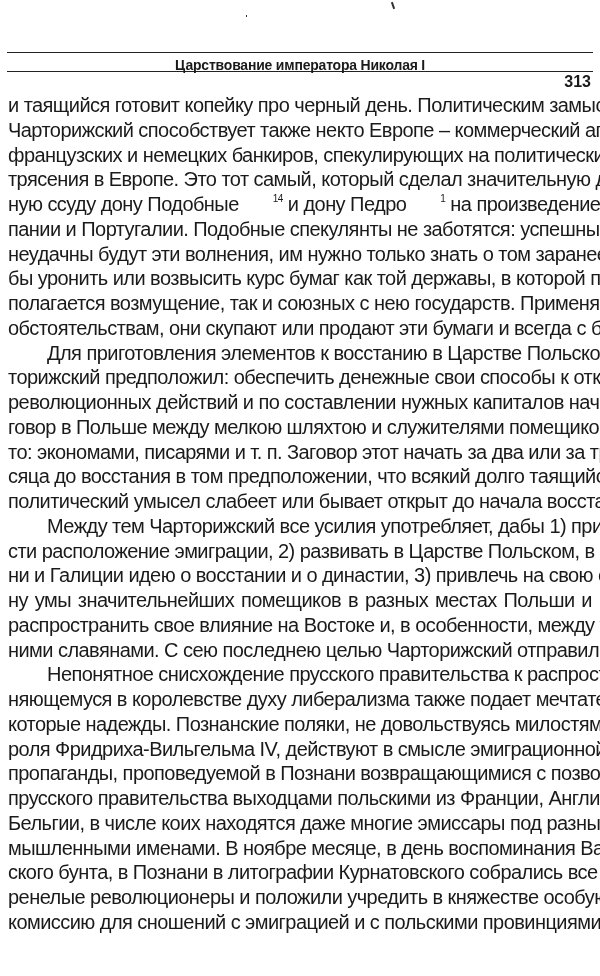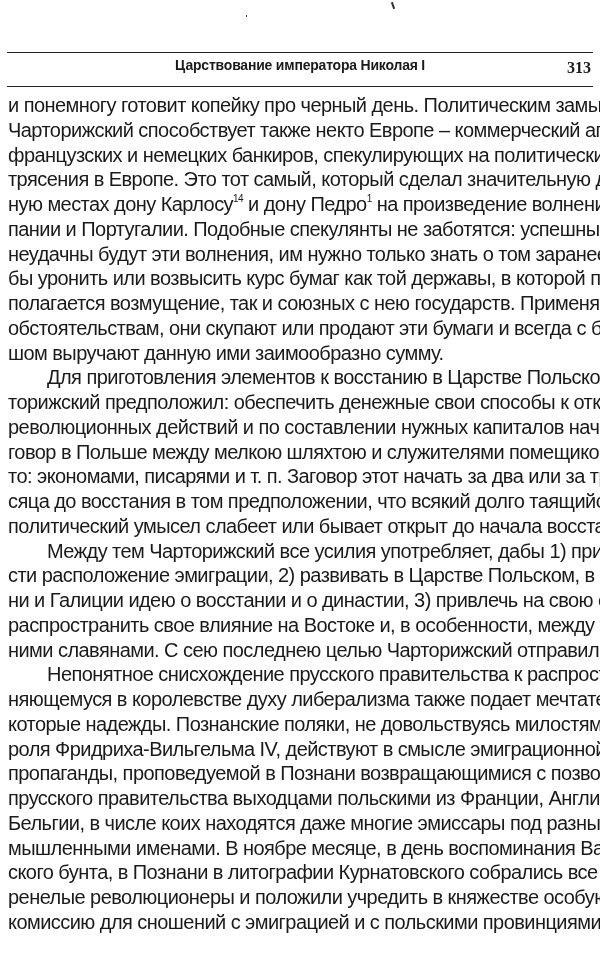--- a/index.html
+++ b/index.html
@@ -3,79 +3,79 @@
 <meta charset="utf-8">
 <style>
   html, body { margin: 0; padding: 0; }
   body {
     width: 600px; height: 976px; background: #ffffff; overflow: hidden;
     position: relative; color: #1a1a1a;
     font-family: "Liberation Serif", "DejaVu Serif", serif;
   }
   .speck { position: absolute; background: #333; }
   .running-head {
-    position: absolute; left: 7px; top: 52px; width: 586px; height: 35px;
+    position: absolute; left: 7px; top: 52px; width: 586px; height: 20px;
     border-top: 1.5px solid #222; border-bottom: 1.5px solid #222;
     box-sizing: border-box;
   }
   .rh-title {
     position: absolute; left: 0; right: 0; top: 3px; text-align: center;
     font-weight: bold; font-size: 15.5px; letter-spacing: -0.2px;
     font-family: "Liberation Sans", "DejaVu Sans", sans-serif;
     transform: scaleX(0.9);
   }
   .rh-page {
-    position: absolute; right: 2px; top: 6px; font-weight: bold; font-size: 16px;
-    font-family: Liberation Serif, serif;
+    position: absolute; right: 2px; top: 20px; font-weight: bold; font-size: 16px;
+    font-family: Liberation Sans, sans-serif;
   }
   .body-text {
     position: absolute; left: 8px; top: 93px; width: 584px;
     font-size: 20px; line-height: 24.75px; text-align: justify;
     font-family: "Liberation Sans Narrow", "Liberation Sans", sans-serif;
     letter-spacing: -0.55px;
   }
   .line { display: block; white-space: nowrap; text-align-last: justify; text-align: justify; height: 24.75px; }
   .line.last { text-align-last: left; }
   .line.indent { padding-left: 39px; }
   .u { text-decoration-thickness: 1px; text-underline-offset: 2px; }
-  sup { font-size: 10px; line-height: 0; vertical-align: 9px; }
+  sup { font-size: 10px; line-height: 0; vertical-align: 9px; margin-left: 34px; }
 </style>
 </head>
 <body>
 
 <div class="speck" style="left:392px;top:2px;width:2px;height:7px;transform:rotate(-20deg);"></div>
 <div class="speck" style="left:246px;top:15px;width:1px;height:2px;"></div>
 
 <div class="running-head">
   <div class="rh-title">Царствование императора Николая I</div>
   <div class="rh-page">313</div>
 </div>
 
 <div class="body-text" id="body-text">
-    <span class="line"><span>и понемногу </span><span class="u">готовит копейку про черный день</span><span>. Политическим замыслам</span></span>
+    <span class="line"><span>и таящийся </span><span class="u">готовит копейку про черный день</span><span>. Политическим замыслам</span></span>
     <span class="line"><span>Чарторижский способствует также некто </span><span class="u">Европе</span><span> – коммерческий агент</span></span>
     <span class="line"><span>французских и немецких банкиров, спекулирующих на политические по-</span></span>
     <span class="line"><span>трясения в Европе. Это тот самый, который сделал значительную денеж-</span></span>
-    <span class="line"><span>ную местах дону Карлосу</span><sup>14</sup><span> и дону Педро</span><sup>1</sup><span> на произведение волнений в Ис-</span></span>
+    <span class="line"><span>ную ссуду дону Подобные</span><sup>14</sup><span> и дону Педро</span><sup>1</sup><span> на произведение волнений в Ис-</span></span>
     <span class="line"><span>пании и Португалии. Подобные спекулянты не заботятся: успешны или</span></span>
     <span class="line"><span>неудачны будут эти волнения, им нужно только знать о том заранее, что-</span></span>
     <span class="line"><span>бы уронить или возвысить курс бумаг как той державы, в которой пред-</span></span>
     <span class="line"><span>полагается возмущение, так и союзных с нею государств. Применяясь к</span></span>
     <span class="line"><span>обстоятельствам, они скупают или продают эти бумаги и всегда с бары-</span></span>
-    <span class="line last"><span>шом выручают данную ими заимообразно сумму.</span></span>
     <span class="line indent"><span>Для приготовления элементов к восстанию в Царстве Польском Чар-</span></span>
     <span class="line"><span>торижский предположил: обеспечить денежные свои способы к открытию</span></span>
     <span class="line"><span>революционных действий и по составлении нужных капиталов начать за-</span></span>
     <span class="line"><span>говор в Польше между мелкою шляхтою и служителями помещиков как-</span></span>
     <span class="line"><span>то: экономами, писарями и т. п. Заговор этот начать за два или за три ме-</span></span>
     <span class="line"><span>сяца до восстания в том предположении, что всякий долго таящийся</span></span>
     <span class="line last"><span>политический умысел слабеет или бывает открыт до начала восстания.</span></span>
     <span class="line indent"><span>Между тем Чарторижский все усилия употребляет, дабы 1) приобре-</span></span>
     <span class="line"><span>сти расположение эмиграции, 2) развивать в Царстве Польском, в Позна-</span></span>
     <span class="line"><span>ни и Галиции идею о восстании и о династии, 3) привлечь на свою сторо-</span></span>
+    <span class="line"><span>ну умы значительнейших помещиков в разных местах Польши и</span></span>
     <span class="line"><span>распространить свое влияние на Востоке и, в особенности, между тамош-</span></span>
     <span class="line"><span>ними славянами. С сею последнею целью Чарторижский отправил своих</span></span>
     <span class="line indent"><span>Непонятное снисхождение прусского правительства к распростра-</span></span>
     <span class="line"><span>няющемуся в королевстве духу либерализма также подает мечтателям не-</span></span>
     <span class="line"><span>которые надежды. Познанские поляки, не довольствуясь милостями ко-</span></span>
     <span class="line"><span>роля Фридриха-Вильгельма IV, действуют в смысле эмиграционной</span></span>
     <span class="line"><span>пропаганды, проповедуемой в Познани возвращающимися с позволения</span></span>
     <span class="line"><span>прусского правительства выходцами польскими из Франции, Англии и</span></span>
     <span class="line"><span>Бельгии, в числе коих находятся даже многие эмиссары под разными вы-</span></span>
     <span class="line"><span>мышленными именами. В ноябре месяце, в день воспоминания Варшав-</span></span>

